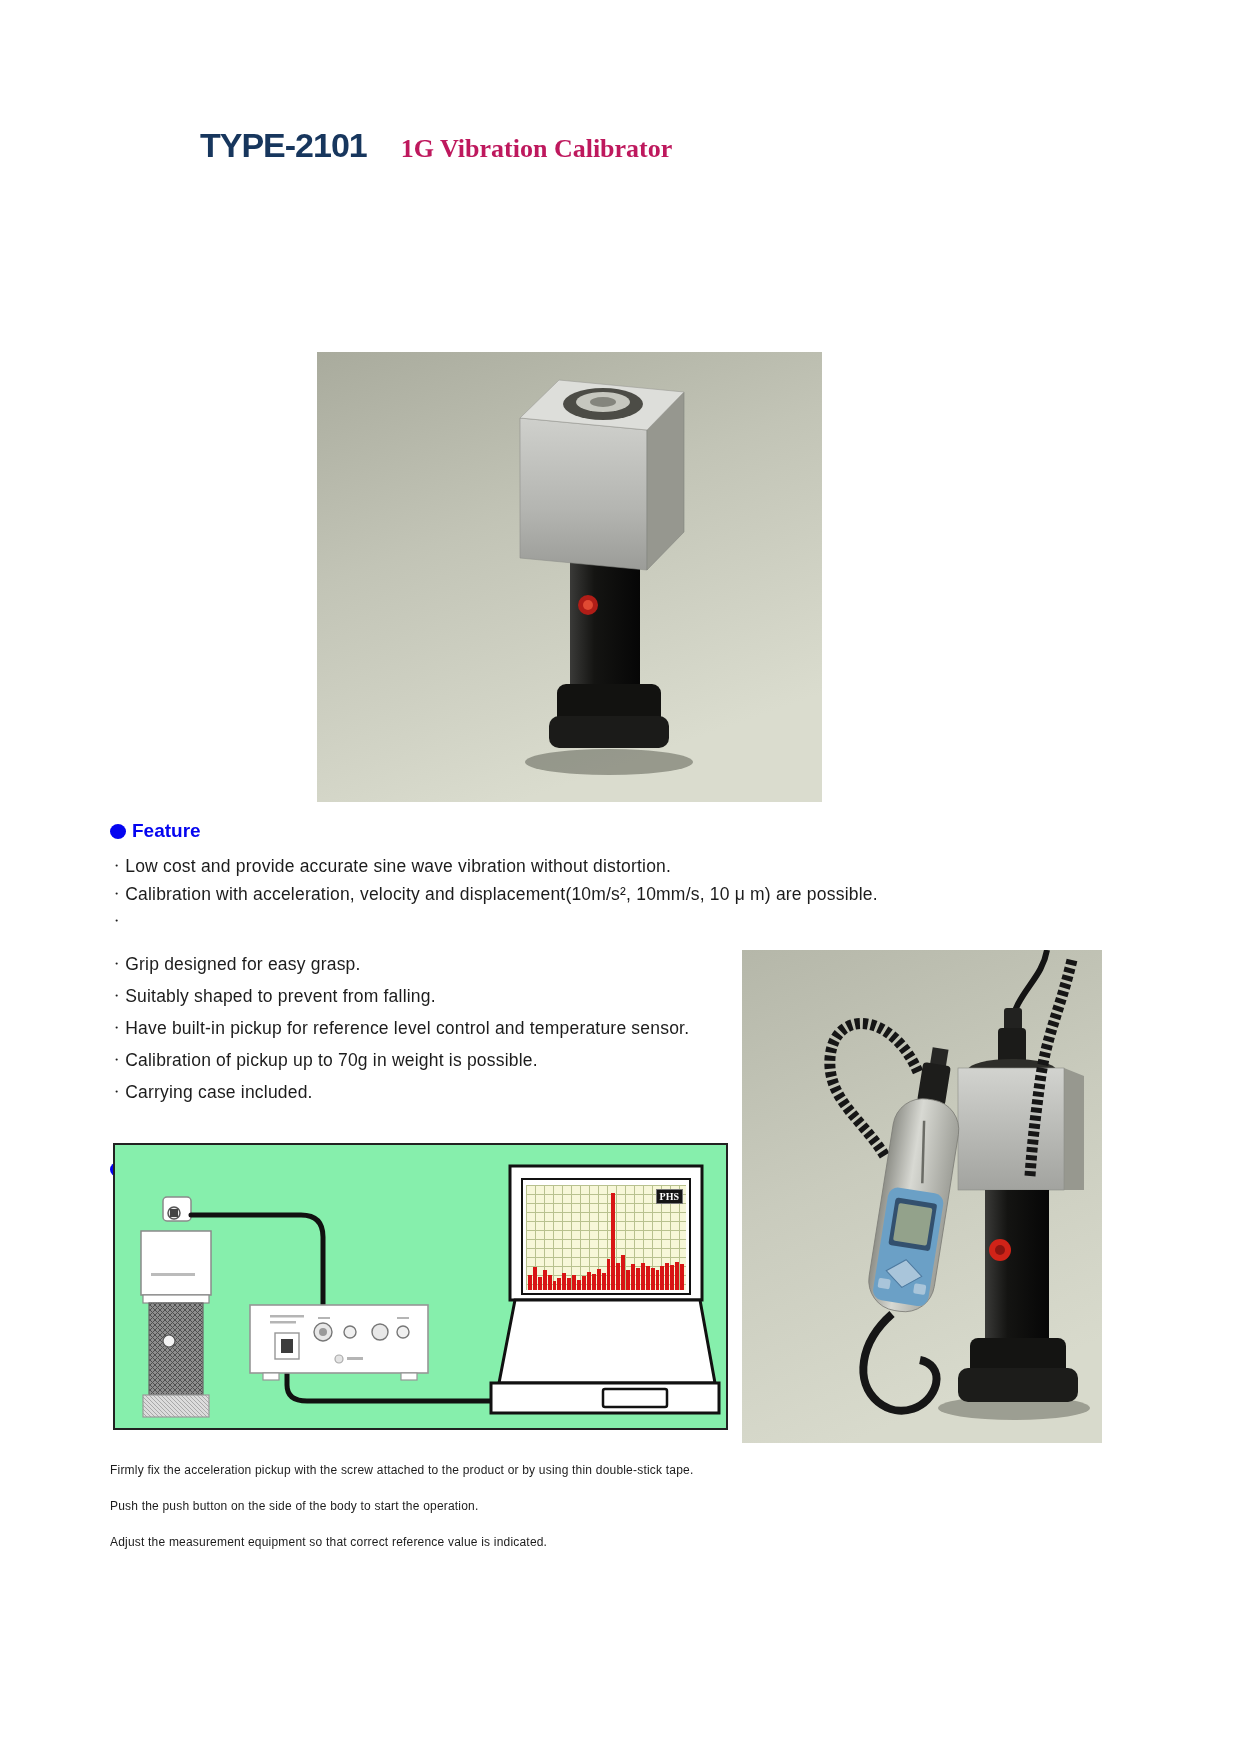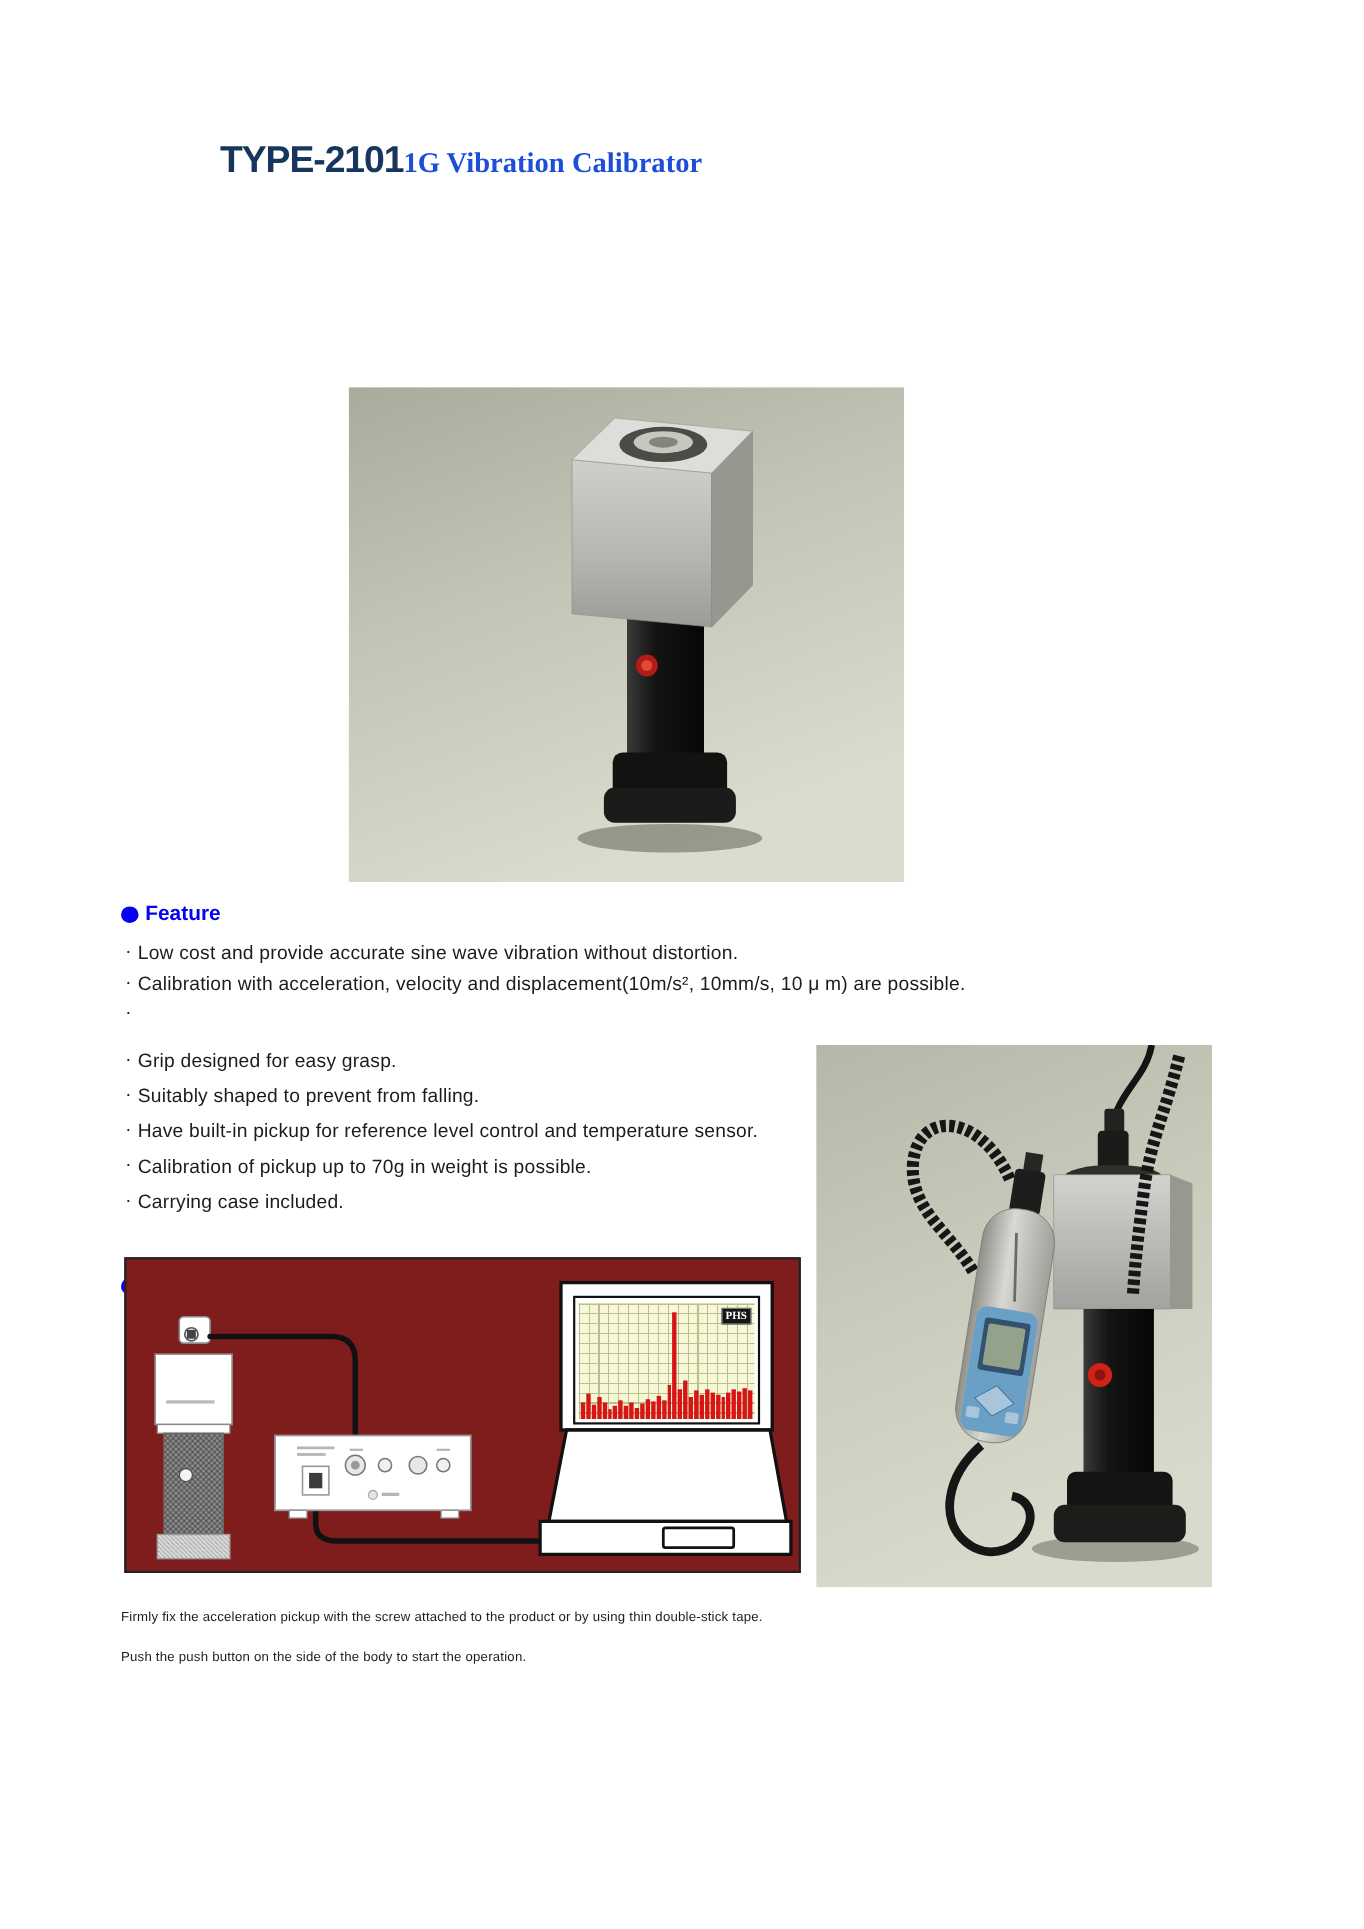--- a/index.html
+++ b/index.html
@@ -3,21 +3,21 @@
 <meta charset="utf-8">
 <style>
   html,body{margin:0;padding:0;background:#ffffff;}
   :root{ --navy:#17365d; --blue:#0404f0; }
   .page{position:relative;width:1240px;height:1754px;background:#fff;overflow:hidden;
         font-family:"Liberation Sans",sans-serif;color:#1a1a1a;}
 
   
   .hdr{position:absolute;left:200px;top:126px;white-space:nowrap;}
   .model{font-size:34px;font-weight:bold;color:var(--navy);letter-spacing:-1px;}
-  .product{font-family:"Liberation Serif",serif;font-size:26px;font-weight:bold;color:#1d4ed8;}
+  .product{font-family:"Liberation Serif",serif;font-size:26px;font-weight:bold;color:#be185d;margin-left:34px;}
 
   
   .tagline{position:absolute;left:60px;top:228px;width:990px;text-align:center;
            font-size:21px;font-weight:bold;line-height:38px;color:#101010;}
 
   
   .photo-main{position:absolute;left:317px;top:352px;width:505px;height:450px;}
   .photo-use{position:absolute;left:742px;top:950px;width:360px;height:493px;}
   .photo-main svg,.photo-use svg{display:block;}
 
@@ -31,21 +31,21 @@
   
   ul.bullets{position:absolute;left:110px;margin:0;padding:0;list-style:none;
              font-size:17.5px;color:#1c1c1c;letter-spacing:0.2px;}
   ul.bullets li{display:flex;align-items:baseline;}
   ul.bullets .bullet{font-size:13px;margin-right:2px;position:relative;top:-2px;}
   #feature-list-a{top:853px;line-height:27px;width:1060px;}
   #feature-list-b{top:949px;line-height:30px;width:620px;}
 
   
   .diagram{position:absolute;left:113px;top:1143px;width:615px;height:287px;
-           border:2px solid #222;box-sizing:border-box;background:#7f1d1d;}
+           border:2px solid #222;box-sizing:border-box;background:#86efac;}
   .diagram svg{position:absolute;left:0;top:0;}
   .chart{position:absolute;left:411px;top:40px;width:160px;height:105px;
          background:#f7f7d8;box-sizing:border-box;
          background-image:
            repeating-linear-gradient(to right,#b8c18e 0 1px,transparent 1px 9px),
            repeating-linear-gradient(to bottom,#b8c18e 0 1px,transparent 1px 9px);
          display:flex;align-items:flex-end;gap:1px;padding:0 2px;overflow:hidden;}
   .chart .bar{flex:1 1 auto;min-width:3px;}
   .screen-badge{position:absolute;right:3px;top:4px;background:#151515;color:#fff;
                 font-family:"Liberation Serif",serif;font-size:10px;font-weight:bold;
@@ -287,15 +287,16 @@
         <div class="bar" style="height: 26%; background: rgb(216, 20, 20);"></div>
         <div class="bar" style="height: 24%; background: rgb(216, 20, 20);"></div>
         <div class="bar" style="height: 27%; background: rgb(216, 20, 20);"></div>
         <div class="bar" style="height: 25%; background: rgb(216, 20, 20);"></div>
       </div>
   </div>
 
   <ul class="notes">
       <li><span>Firmly fix the acceleration pickup with the screw attached to the product or by using thin double-stick tape.</span></li>
       <li><span>Push the push button on the side of the body to start the operation.</span></li>
+      <li><span>Adjust the measurement equipment so that correct reference value is indicated.</span></li>
     </ul>
 
 </div>
 
 </body></html>

